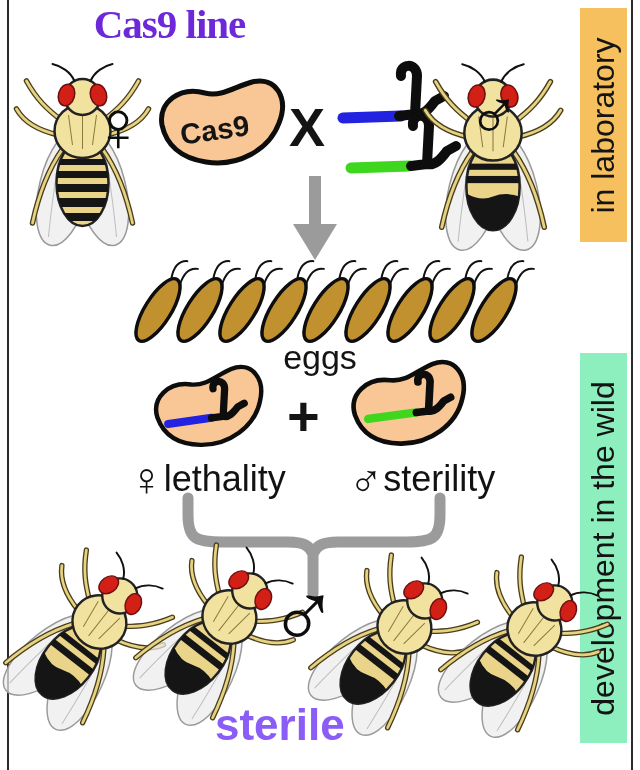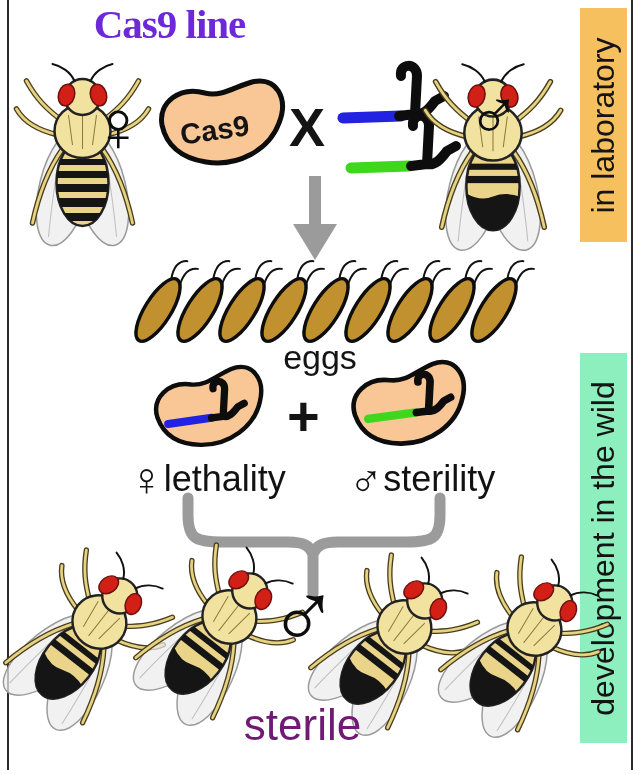--- a/index.html
+++ b/index.html
@@ -11,21 +11,21 @@
   .banner{width:47px;display:flex;align-items:center;justify-content:center;overflow:visible;}
   .banner-lab{background:#f6c05e;}
   .banner-wild{background:#8deebe;}
   .vtext{transform:rotate(-90deg);white-space:nowrap;font-size:32px;font-weight:500;color:#141414;}
   .bigsym{font-weight:700;color:#0d0d0d;line-height:1;}
   .sexline{font-weight:500;font-size:36px;white-space:nowrap;color:#121212;}
   .sexline .sym{font-weight:700;font-size:46px;vertical-align:-4px;}
   .plus{font-size:56px;font-weight:600;line-height:1;color:#141414;}
   .xmark{font-size:54px;font-weight:600;line-height:1;color:#141414;}
   .caption{font-size:34px;font-weight:400;text-align:center;color:#141414;}
-  .sterile{font-size:44px;font-weight:400;text-align:center;color:#701a75;}
+  .sterile{font-size:44px;font-weight:700;color:#8b5cf6;}
   svg{overflow:visible;}
   svg text{font-family:"Liberation Sans",sans-serif;}
   .wing{fill:#ebebeb;fill-opacity:.72;stroke:#9a9a9a;stroke-width:1.5;}
   .vein{stroke:#bdbdbd;stroke-width:1;fill:none;}
   .leg-o{stroke:#4a3d1c;stroke-width:5.5;fill:none;stroke-linecap:round;}
   .leg-i{stroke:#e6d382;stroke-width:2.8;fill:none;stroke-linecap:round;}
   .bodypart{fill:#f1e2a0;stroke:#222;stroke-width:2.5;}
   .abdo{fill:#ead489;stroke:#222;stroke-width:2.5;}
   .bristle{stroke:#8a7a3a;stroke-width:1;fill:none;}
   .ant{stroke:#111;stroke-width:2;fill:none;stroke-linecap:round;}

